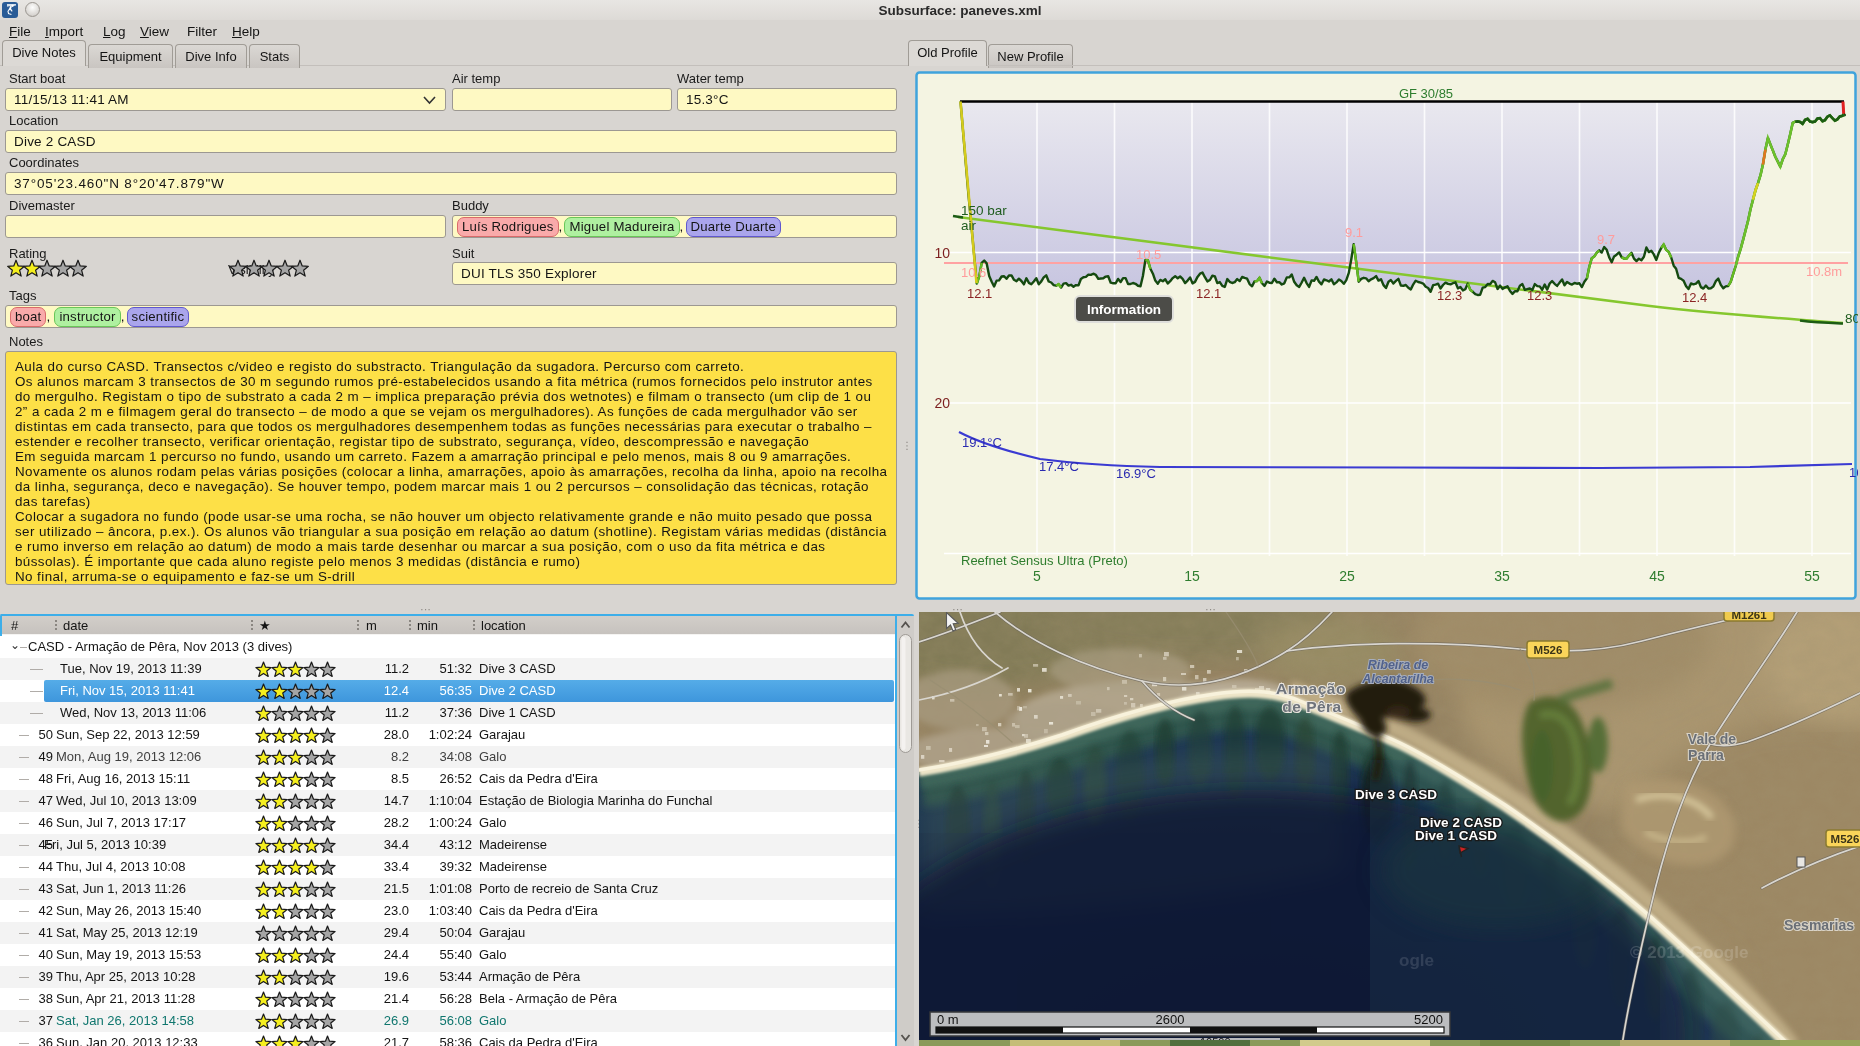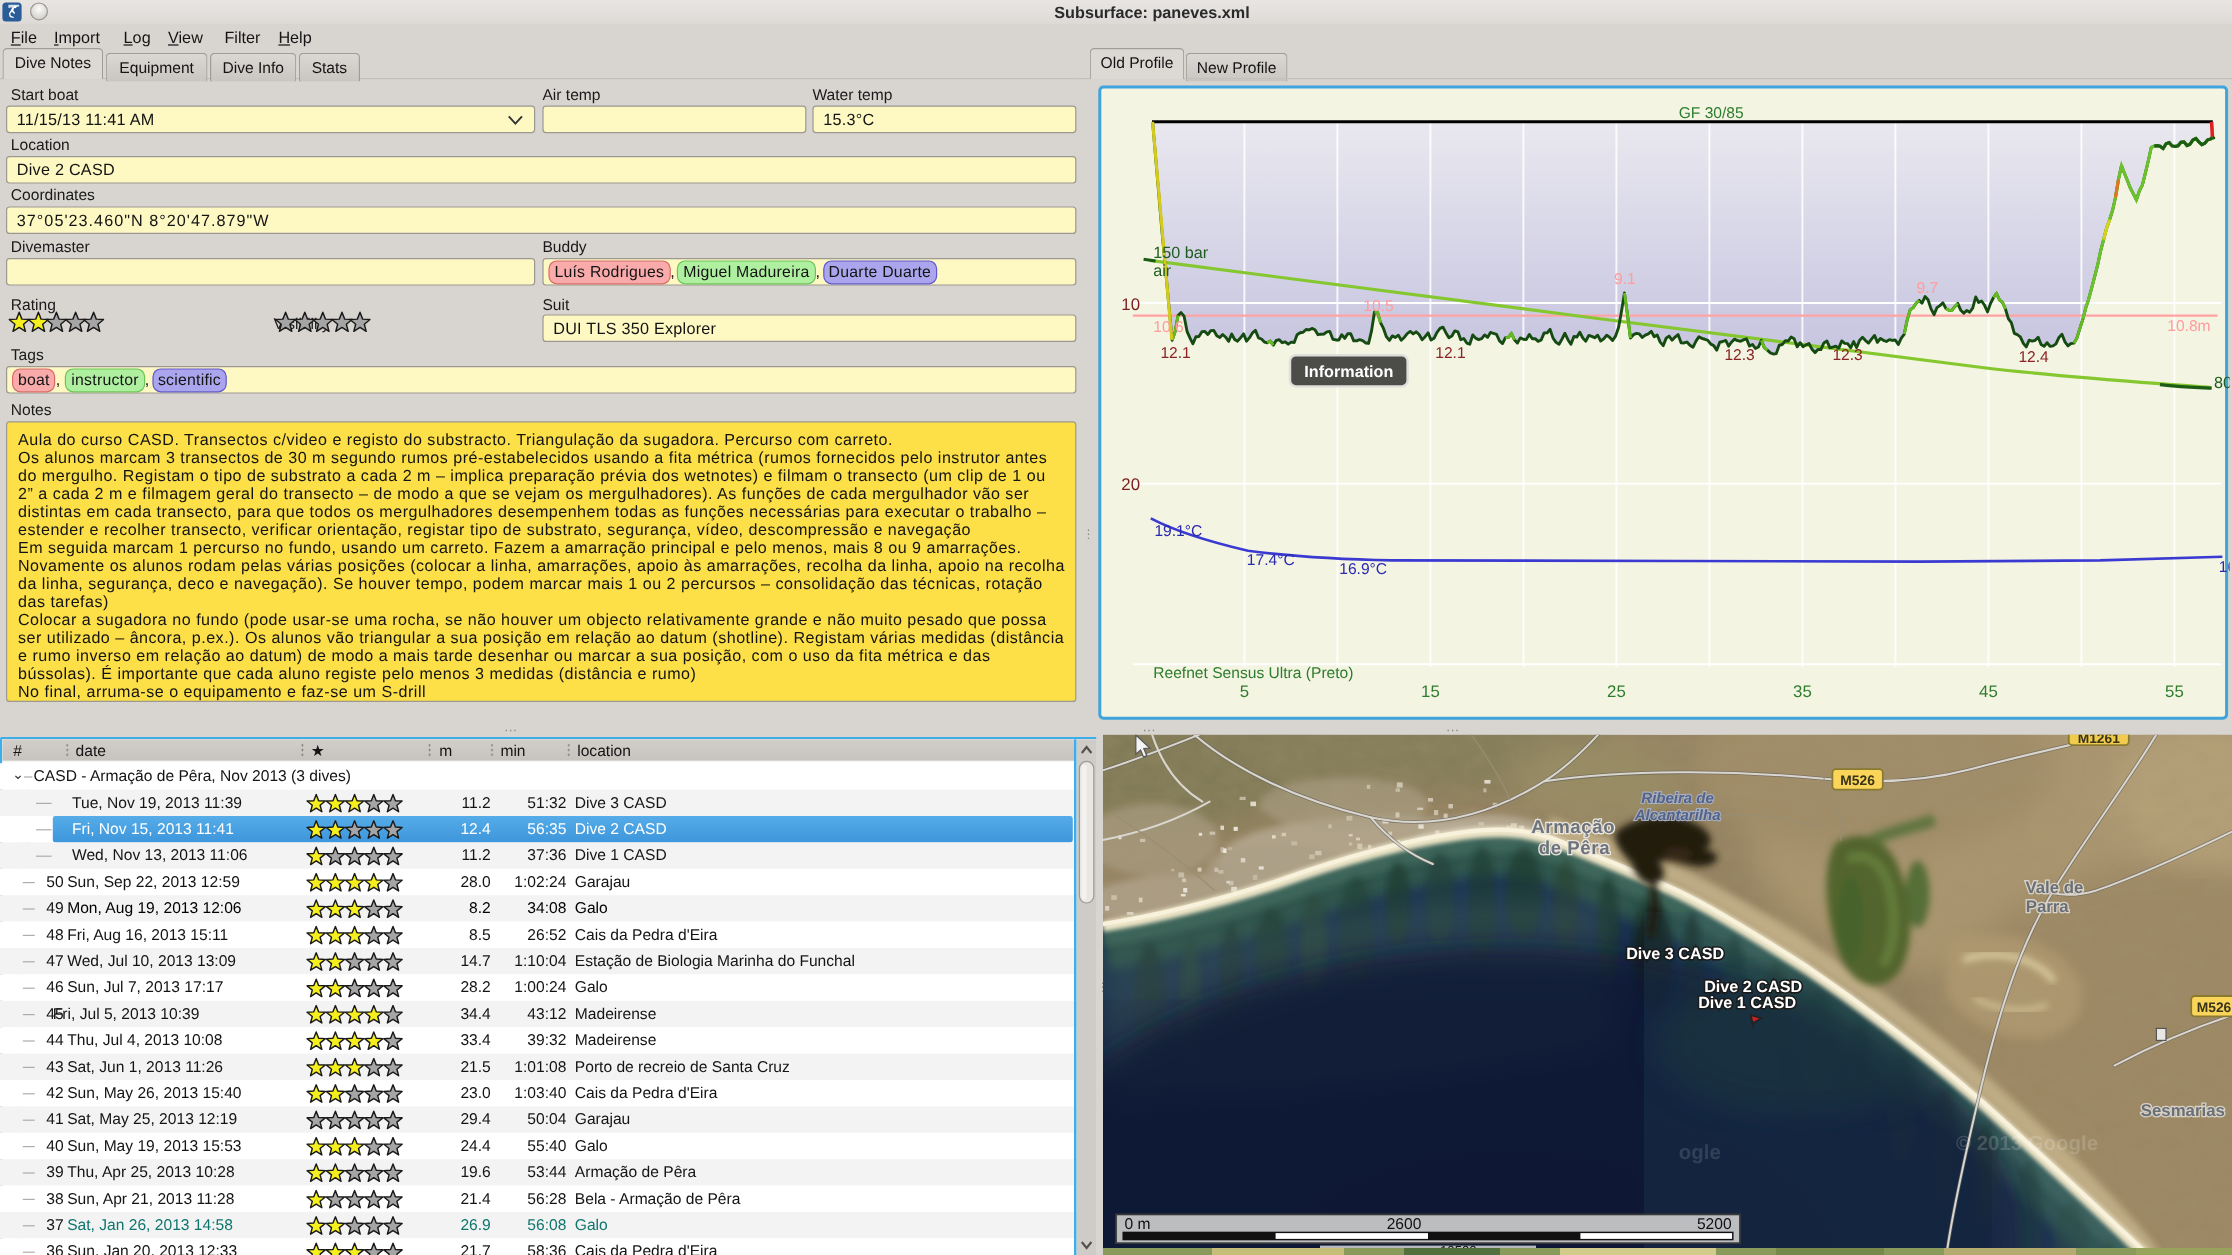--- a/index.html
+++ b/index.html
@@ -244,21 +244,21 @@
           </svg>
         </span>
 <span style="position:absolute;right:489px;top:3px">28.0</span>
 <span style="position:absolute;right:426px;top:3px">1:02:24</span>
 <span style="position:absolute;left:479px;top:3px">Garajau</span>
       </div>
     </div>
 <div class="lrow" style="top:111px;background:#f3f3f3">
       <span class="tick" style="left:19px;width:10px"></span>
       <span style="position:absolute;left:0px;width:53px;top:3px;text-align:right">49</span>
-      <div style="position:absolute;left:0;right:0;top:0;height:22px;color:#000000">
+      <div style="position:absolute;left:0;right:0;top:0;height:22px;color:#404040">
         <span style="position:absolute;left:56px;top:3px">Mon, Aug 19, 2013 12:06</span>
 <span style="position:absolute;left:255px;top:3px;width:81px;height:17px">
           <svg style="position:absolute;left:0px;top:0" width="17" height="17">
             <path d="M8.5,1.0 L10.52,6.22 L16.11,6.53 L11.77,10.06 L13.2,15.47 L8.5,12.44 L3.8,15.47 L5.23,10.06 L0.89,6.53 L6.48,6.22 Z" fill="#f5ef1e" stroke="#1a1a1a" stroke-width="1.2" stroke-linejoin="round"></path>
           </svg>
           <svg style="position:absolute;left:16px;top:0" width="17" height="17">
             <path d="M8.5,1.0 L10.52,6.22 L16.11,6.53 L11.77,10.06 L13.2,15.47 L8.5,12.44 L3.8,15.47 L5.23,10.06 L0.89,6.53 L6.48,6.22 Z" fill="#f5ef1e" stroke="#1a1a1a" stroke-width="1.2" stroke-linejoin="round"></path>
           </svg>
           <svg style="position:absolute;left:32px;top:0" width="17" height="17">
             <path d="M8.5,1.0 L10.52,6.22 L16.11,6.53 L11.77,10.06 L13.2,15.47 L8.5,12.44 L3.8,15.47 L5.23,10.06 L0.89,6.53 L6.48,6.22 Z" fill="#f5ef1e" stroke="#1a1a1a" stroke-width="1.2" stroke-linejoin="round"></path>

